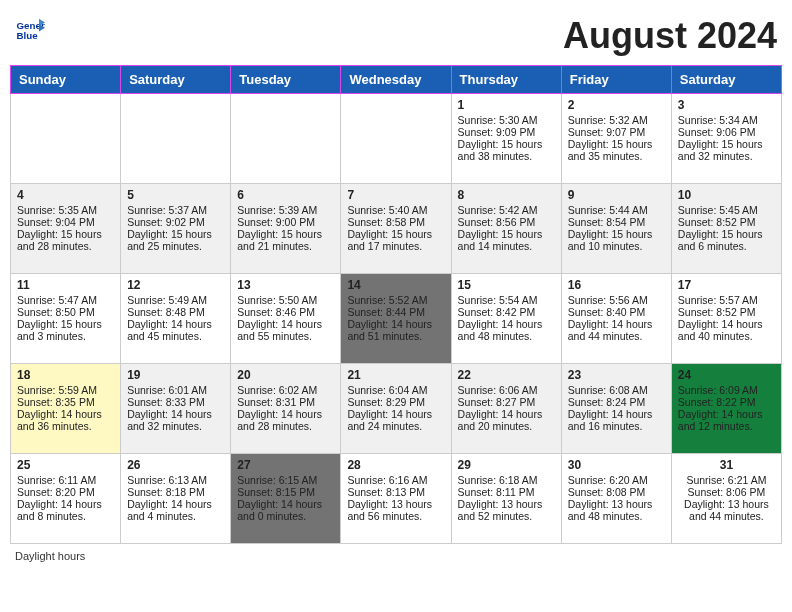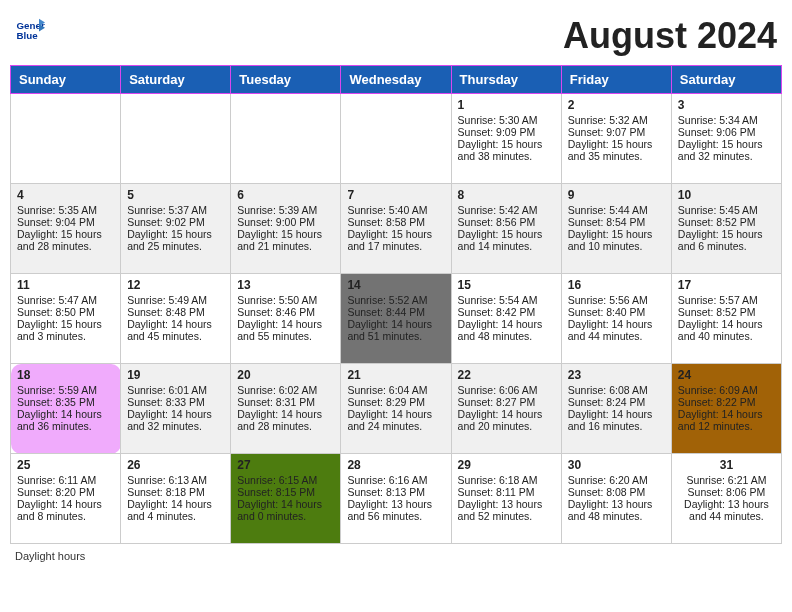--- a/index.html
+++ b/index.html
@@ -235,21 +235,21 @@
         </td>
         <td style="background: rgb(255, 255, 255);">
           <span class="day-num">17</span>
           <div>Sunrise: 5:57 AM</div>
           <div>Sunset: 8:52 PM</div>
           <div>Daylight: 14 hours</div>
           <div>and 40 minutes.</div>
         </td>
       </tr>
       <tr>
-        <td style="background: #f0abfc; border-radius: 10px;">
+        <td style="background: #fef9c3;">
           <span class="day-num">18</span>
           <div>Sunrise: 5:59 AM</div>
           <div>Sunset: 8:35 PM</div>
           <div>Daylight: 14 hours</div>
           <div>and 36 minutes.</div>
         </td>
         <td style="background: rgb(240, 240, 240);">
           <span class="day-num">19</span>
           <div>Sunrise: 6:01 AM</div>
           <div>Sunset: 8:33 PM</div>
@@ -277,21 +277,21 @@
           <div>Daylight: 14 hours</div>
           <div>and 20 minutes.</div>
         </td>
         <td style="background: rgb(240, 240, 240);">
           <span class="day-num">23</span>
           <div>Sunrise: 6:08 AM</div>
           <div>Sunset: 8:24 PM</div>
           <div>Daylight: 14 hours</div>
           <div>and 16 minutes.</div>
         </td>
-        <td style="background: #a16207;">
+        <td style="background: #15803d;">
           <span class="day-num">24</span>
           <div>Sunrise: 6:09 AM</div>
           <div>Sunset: 8:22 PM</div>
           <div>Daylight: 14 hours</div>
           <div>and 12 minutes.</div>
         </td>
       </tr>
       <tr>
         <td style="background: rgb(255, 255, 255); margin-left: 32px;">
           <span class="day-num">25</span>
@@ -300,21 +300,21 @@
           <div>Daylight: 14 hours</div>
           <div>and 8 minutes.</div>
         </td>
         <td style="background: rgb(255, 255, 255);">
           <span class="day-num">26</span>
           <div>Sunrise: 6:13 AM</div>
           <div>Sunset: 8:18 PM</div>
           <div>Daylight: 14 hours</div>
           <div>and 4 minutes.</div>
         </td>
-        <td style="background: #4d7c0f; margin-top: 40px;">
+        <td style="background: #737373; margin-top: 40px;">
           <span class="day-num">27</span>
           <div>Sunrise: 6:15 AM</div>
           <div>Sunset: 8:15 PM</div>
           <div>Daylight: 14 hours</div>
           <div>and 0 minutes.</div>
         </td>
         <td style="background: rgb(255, 255, 255);">
           <span class="day-num">28</span>
           <div>Sunrise: 6:16 AM</div>
           <div>Sunset: 8:13 PM</div>

